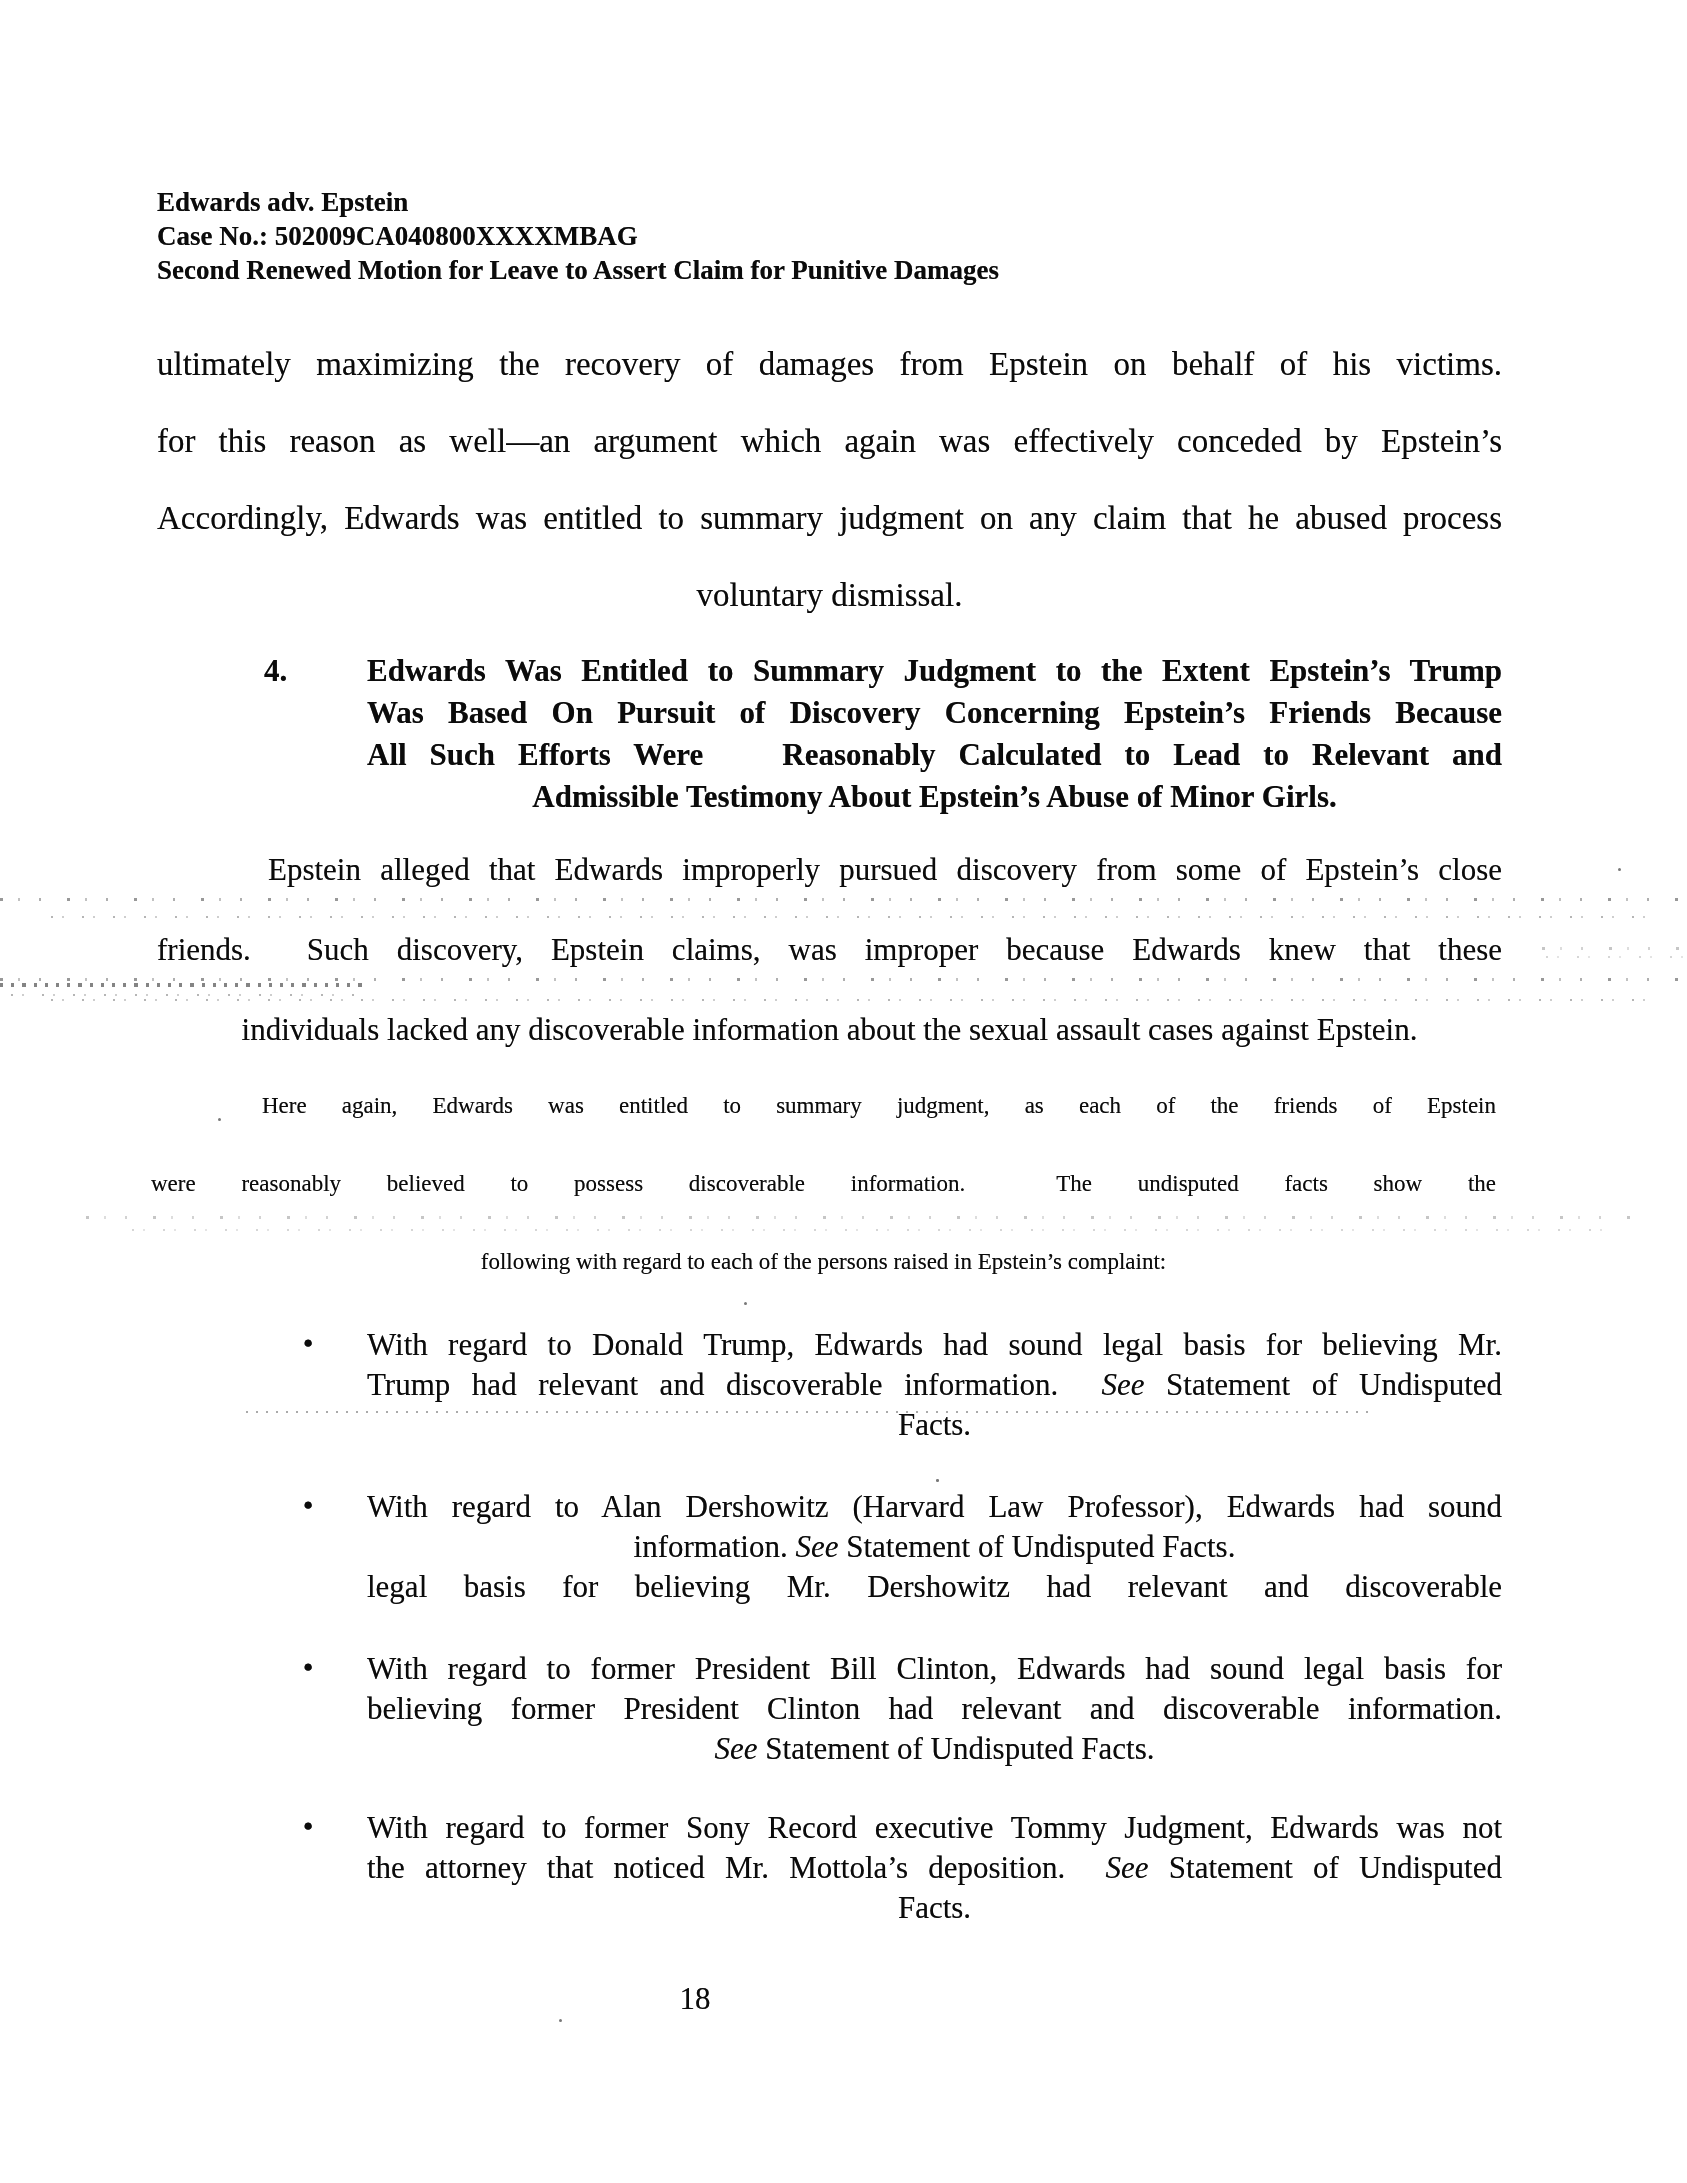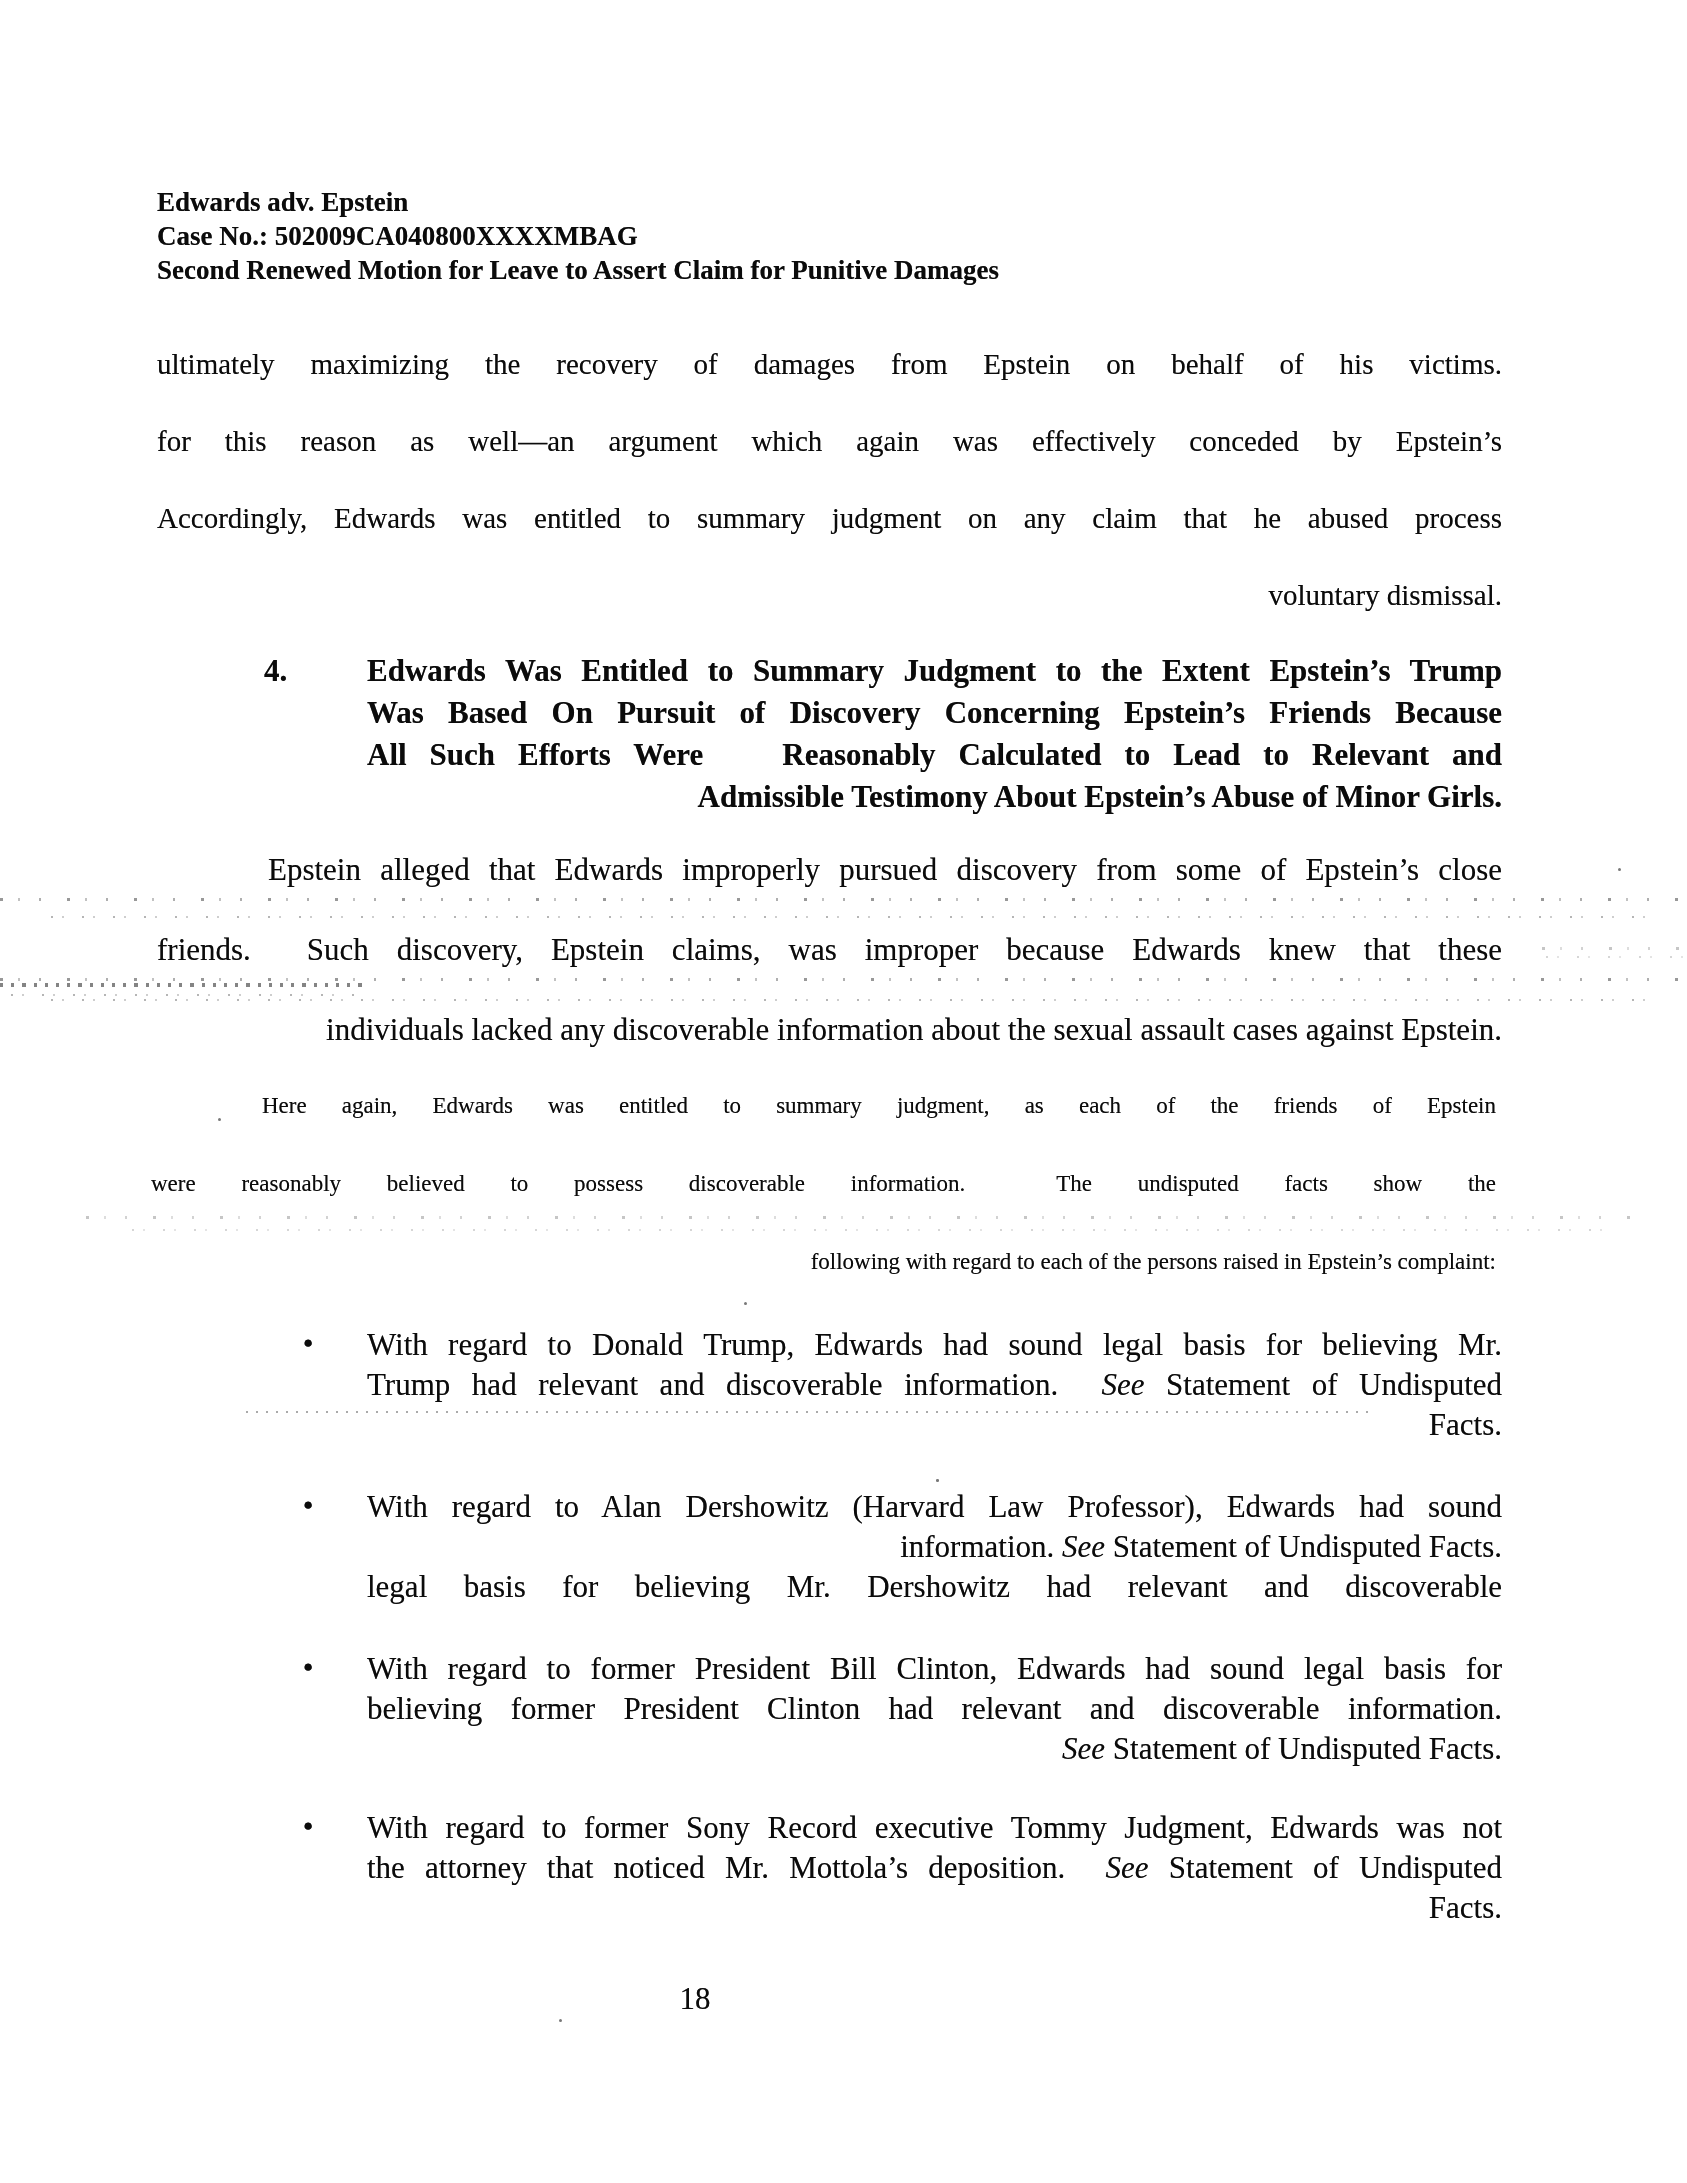--- a/index.html
+++ b/index.html
@@ -4,23 +4,23 @@
 <style>
   html,body{margin:0;padding:0;background:#ffffff;}
   .page{
     position:relative;width:1687px;height:2183px;background:#ffffff;
     font-family:"Liberation Serif","DejaVu Serif",serif;
     color:#0b0b0b;overflow:hidden;
     text-shadow:0 0 0.4px rgba(0,0,0,.5);
   }
   .hdr{position:absolute;left:157px;top:169px;font-weight:bold;font-size:27px;line-height:34px;white-space:nowrap;margin-top:16px;}
   .para,.heading,.bullet{position:absolute;}
-  .ln{text-align:right;}
+  .ln{text-align:center;}
   .just{text-align:justify;text-align-last:justify;}
-  #p1{left:157px;top:326px;width:1345px;font-size:29px;line-height:77px;}
+  #p1{left:157px;top:326px;width:1345px;font-size:33px;line-height:77px;}
   #h4{left:367px;top:650px;width:1135px;font-size:31px;line-height:42px;font-weight:bold;}
   .hnum{position:absolute;left:-103px;top:0;}
   .hgap{display:inline-block;width:79px;}
   #p2{left:157px;top:830px;width:1345px;font-size:31px;line-height:80px;}
   #p3{left:151px;top:1067px;width:1345px;font-size:23px;line-height:78px;font-family:Liberation Serif, serif;}
   .ind{text-indent:111px;}
   .bullet{left:367px;width:1135px;font-size:31px;line-height:40px;}
   #b1{top:1325px;}#b2{top:1487px;}#b3{top:1649px;}#b4{top:1808px;}
   .bmark{position:absolute;left:-64px;top:8.6px;font-size:17px;line-height:17px;}
   .bullet em{font-style:italic;margin-top:42px;}

